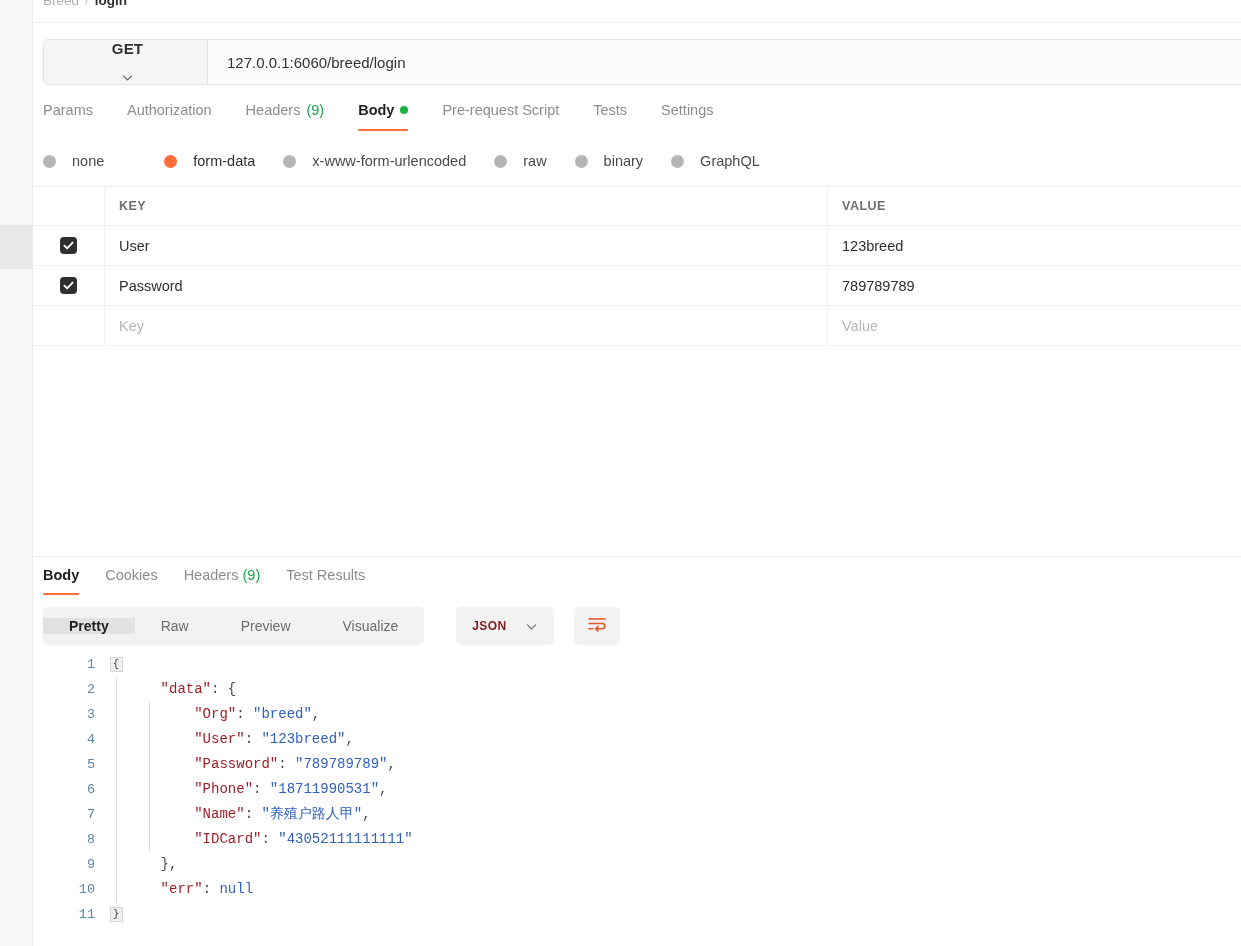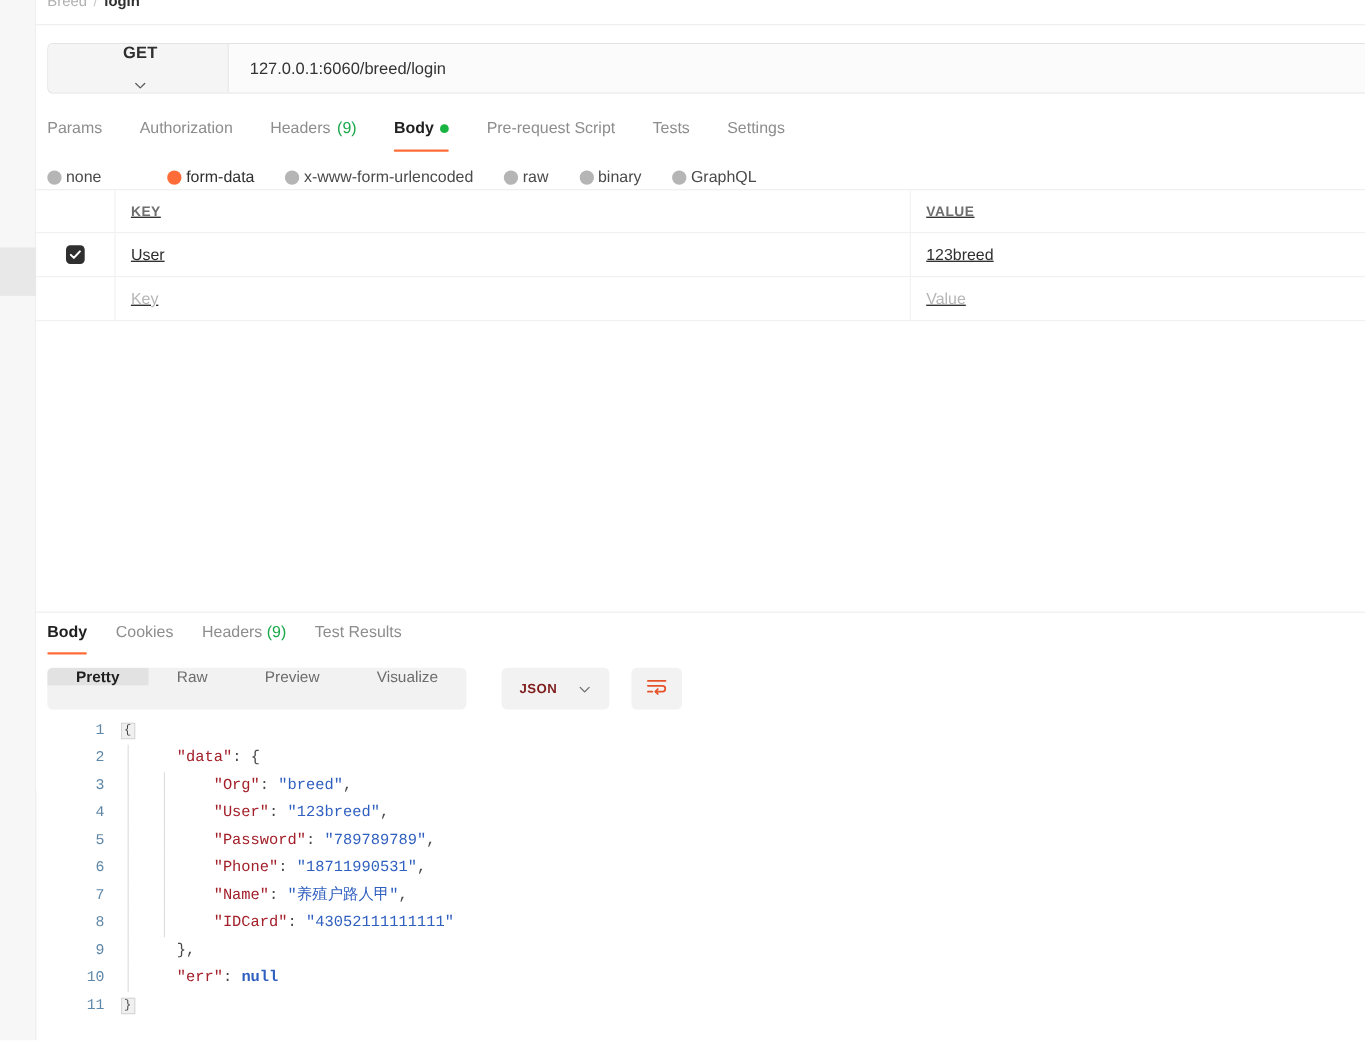--- a/index.html
+++ b/index.html
@@ -51,50 +51,50 @@
   .chev { width:13px; height:13px; flex:none; }
   .chev svg { display:block; }
   .url-input {
     flex:1; display:flex; align-items:center; padding-left:19px;
     background:#fbfbfb; font-size:15px; color:#333; cursor:text;
   }
 
   
   .req-tabs {
     position:absolute; left:10px; top:100px; height:34px;
-    display:flex; align-items:center; gap:0;
+    display:flex; align-items:flex-start; gap:0;
   }
   .rtab {
     position:relative; padding:0 22px 0 0; margin-right:12px;
     font-size:14.5px; color:#8d8d8d; cursor:pointer; line-height:20px;
     display:flex; align-items:center; gap:6px; white-space:nowrap;
   }
   .rtab.active { color:#1f1f1f; font-weight:700; }
   .rtab .underline {
     position:absolute; left:0; right:22px; bottom:-11px; height:2.5px;
     background:#ff6c37; border-radius:2px;
   }
   .paren-green { color:#1aa84a; }
   .dot-green { width:8px; height:8px; border-radius:50%; background:#17b441; display:inline-block; }
 
   
   .radios {
     position:absolute; left:10px; top:148px; height:26px;
     display:flex; align-items:center; gap:0;
   }
   .radio-item {
-    display:flex; align-items:center; gap:4px; margin-right:28px;
+    display:flex; align-items:center; gap:16px; margin-right:28px;
     font-size:14.5px; color:#4a4a4a; cursor:pointer; white-space:nowrap;
   }
   .radio-dot { width:13px; height:13px; border-radius:50%; background:#b5b5b5; flex:none; }
   .radio-item.selected .radio-dot { background:#ff6c37; }
   .radio-item.selected { color:#2f2f2f;padding-left:32px; }
 
   
-  .kvtable { position:absolute; left:0; top:172px; width:1208px;text-decoration:underline; }
+  .kvtable { position:absolute; left:0; top:186px; width:1208px; }
   .kvrow { display:flex; height:40px; border-bottom:1px solid #f0f0f0; }
   .kvrow:first-child { border-top:1px solid #ededed; }
   .kv-check {
     width:72px; flex:none; display:flex; align-items:center; justify-content:center;
     border-right:1px solid #f0f0f0;
   }
   .kv-key {
     flex:none; width:723px; display:flex; align-items:center; padding-left:14px;
     border-right:1px solid #f0f0f0; font-size:14.5px; color:#2f2f2f;
   }
@@ -117,21 +117,21 @@
   .res-tabs { position:absolute; left:10px; top:565px; height:32px; display:flex; align-items:flex-start; }
   .restab {
     position:relative; margin-right:26px; font-size:14.5px; color:#8d8d8d;
     cursor:pointer; line-height:20px; white-space:nowrap;
   }
   .restab.active { color:#1f1f1f; font-weight:700; }
   .restab .underline { position:absolute; left:0; right:0; bottom:-10px; height:2.5px; background:#ff6c37; border-radius:2px; }
 
   
   .viewer-bar { position:absolute; left:10px; top:607px; height:38px; display:flex; align-items:center; gap:10px; }
-  .seg { display:flex; background:#f2f2f2; border-radius:5px; overflow:hidden; height:38px; align-items:flex-start; }
+  .seg { display:flex; background:#f2f2f2; border-radius:5px; overflow:hidden; height:38px; align-items:center; }
   .seg-btn {
     display:flex; align-items:center; justify-content:center; padding:0 26px;
     font-size:14px; color:#6d6d6d; cursor:pointer; white-space:nowrap;
   }
   .seg-btn.active { background:#e2e2e2; color:#1f1f1f; font-weight:700; }
   .fmt-select {
     display:flex; align-items:center; gap:18px; padding:0 16px; height:38px;
     background:#f2f2f2; border-radius:5px; cursor:pointer; margin-left:22px;
   }
   .fmt-label { font-size:12px; font-weight:700; color:#7f1d1d; letter-spacing:.4px; }
@@ -156,21 +156,21 @@
     width:13px; height:15px; background:#f0f0f0; border:1px solid #d6d6d6;
     display:flex; align-items:center; justify-content:center;
     font-size:11px; color:#444; line-height:1;
   }
   .ctext { flex:1; position:relative; white-space:pre; color:#333; }
   .guide { position:absolute; top:0; width:1px; height:25px; background:#dcdcdc; }
   .g1 { left:-11px; }
   .g2 { left:22px; }
   .tok-key { color:#a3202a; }
   .tok-str { color:#2f5fbf; }
-  .tok-null { color:#2f5fbf; font-weight:700; }
+  .tok-null { color:#2f5fbf; font-weight:400; }
   .tok-punct { color:#4a4a4a; }
   .tok-brace { color:#4a4a4a; }
 </style>
 </head>
 <body>
 
 <div class="app">
 
   <div class="left-rail">
     <div class="rail-hl"></div>
@@ -265,20 +265,31 @@
           <span class="cbox">
             <svg width="11" height="11" viewBox="0 0 12 12">
                 <path d="M1.5 6.2l3 3 6-6.4" fill="none" stroke="#fff" stroke-width="2" stroke-linecap="round" stroke-linejoin="round"></path>
               </svg>
           </span>
         </div>
         <div class="kv-key">User</div>
         <div class="kv-val">123breed</div>
       </div>
 
+      <div class="kvrow">
+        <div class="kv-check">
+          <span class="cbox">
+            <svg width="11" height="11" viewBox="0 0 12 12">
+                <path d="M1.5 6.2l3 3 6-6.4" fill="none" stroke="#fff" stroke-width="2" stroke-linecap="round" stroke-linejoin="round"></path>
+              </svg>
+          </span>
+        </div>
+        <div class="kv-key">Password</div>
+        <div class="kv-val">789789789</div>
+      </div>
 
       <div class="kvrow placeholder">
         <div class="kv-check"></div>
         <div class="kv-key">Key</div>
         <div class="kv-val">Value</div>
       </div>
     </div>
 
     <div class="pane-split"></div>
 

